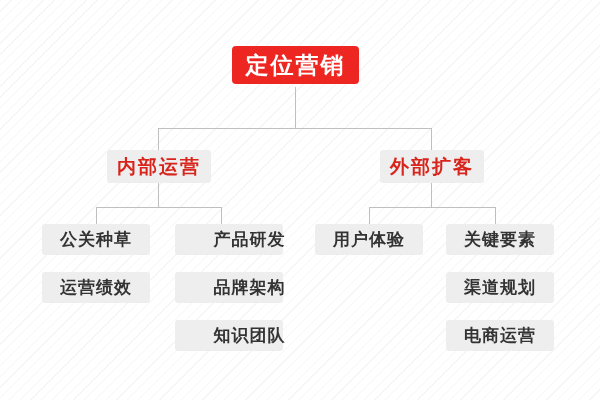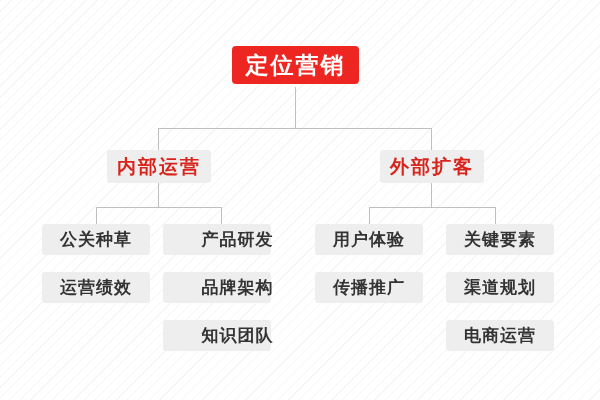--- a/index.html
+++ b/index.html
@@ -83,21 +83,21 @@
     border-radius: 3px;
     font-size: 17px;
     font-weight: bold;
     letter-spacing: 1px;
     width: 108px;
     height: 31px;
   }
 
   
   .col-1 { left:  42px; }
-  .col-2 { left: 163px; padding-left: 41px; }
+  .col-2 { left: 175px; padding-left: 41px; }
   .col-3 { left: 315px; }
   .col-4 { left: 446px; }
 
   
   .row-1 { top: 224px; }
   .row-2 { top: 272px; }
   .row-3 { top: 320px; }
 </style>
 </head>
 <body>
@@ -133,20 +133,19 @@
 
   <div class="node node-leaf col-2 row-2">品牌架构</div>
 
 
   <div class="node node-leaf col-2 row-3">知识团队</div>
 
   <div class="node node-leaf col-3 row-1">用户体验</div>
 
   <div class="node node-leaf col-4 row-1">关键要素</div>
 
-  <div class="node node-leaf col-3 row-2">传播推广</div>
 
   <div class="node node-leaf col-4 row-2">渠道规划</div>
 
 
   <div class="node node-leaf col-4 row-3">电商运营</div>
 
 </div>
 
 </body></html>

